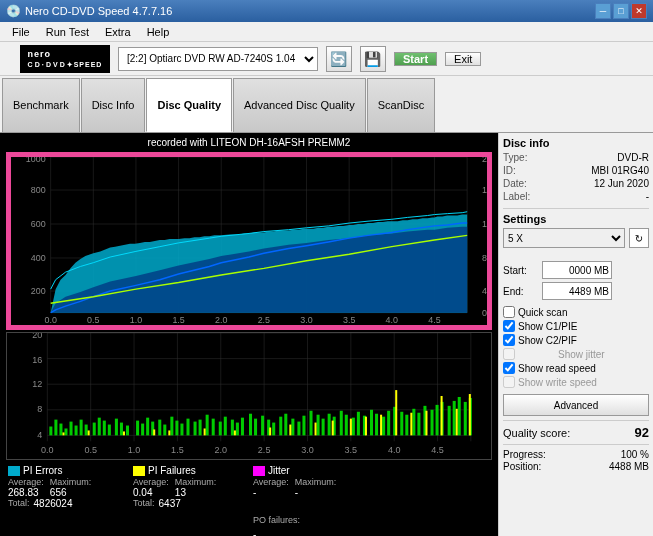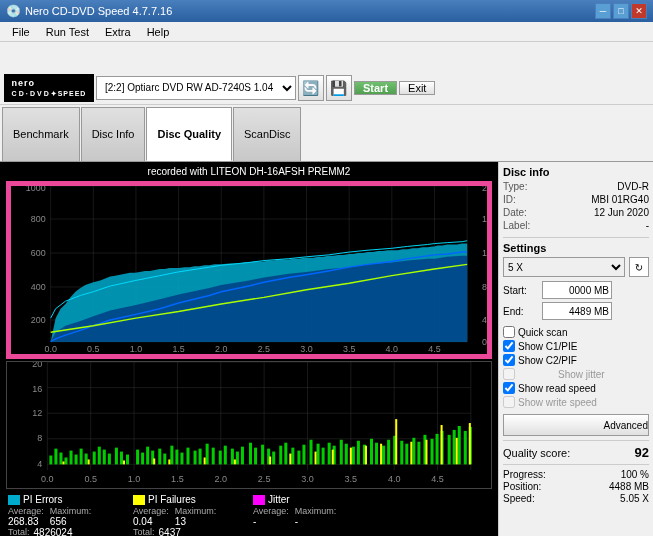--- a/index.html
+++ b/index.html
@@ -10,21 +10,21 @@
     .title-bar-left { display: flex; align-items: center; gap: 4px; }
     .title-bar-controls { display: flex; gap: 2px; }
     .title-btn { width: 16px; height: 16px; background: #5a9fd4; border: 1px solid #4a7fbd; color: white; font-size: 9px; display: flex; align-items: center; justify-content: center; cursor: pointer; }
     .title-btn.close { background: #c0392b; }
     
     
     .menu-bar { background: #f0f0f0; height: 20px; display: flex; align-items: center; border-bottom: 1px solid #ccc; padding: 0 4px; }
     .menu-item { padding: 2px 8px; font-size: 11px; cursor: pointer; color: #000; }
     
     
-    .toolbar { background: #f0f0f0; height: 34px; display: flex; align-items: center; padding: 2px 4px; gap: 2px; border-bottom: 1px solid #ccc; margin-top: 29px; }
+    .toolbar { background: #f0f0f0; height: 34px; display: flex; align-items: center; padding: 2px 20px; gap: 8px; border-bottom: 1px solid #ccc; }
     .nero-logo { background: #000; color: white; width: 90px; height: 28px; display: flex; align-items: center; justify-content: center; font-size: 10px; font-weight: bold; }
     .drive-select { width: 200px; height: 24px; border: 1px solid #999; background: white; font-size: 10px; padding: 0 4px; }
     .toolbar-btn { height: 14px; padding: 0 8px; border: 1px solid #999; background: linear-gradient(to bottom, #ffffff, #e0e0e0); cursor: pointer; font-size: 11px; }
     .toolbar-btn.start { background: linear-gradient(to bottom, #70c070, #50a050); color: white; font-weight: bold; }
     .toolbar-icon-btn { width: 26px; height: 26px; border: 1px solid #999; background: linear-gradient(to bottom, #fff, #e0e0e0); display: flex; align-items: center; justify-content: center; cursor: pointer; font-size: 14px; }
     
     
     .tabs { display: flex; background: #f0f0f0; border-bottom: 1px solid #999; padding: 2px 2px 0 2px; gap: 1px; }
     .tab { padding: 20px 10px; border: 1px solid #999; background: linear-gradient(to bottom, #e0e0e0, #c8c8c8); cursor: pointer; font-size: 11px; border-bottom: none; }
     .tab.active { background: white; font-weight: bold; border-bottom: 1px solid white; }
@@ -43,28 +43,28 @@
     .lower-chart { position: relative; height: 130px; background: #000; border: 1px solid #333; margin: 2px; }
     
     
     .right-panel { width: 155px; background: #f0f0f0; border-left: 1px solid #ccc; padding: 4px; overflow-y: auto; }
     .panel-section { margin-bottom: 6px; }
     .panel-title { font-weight: bold; font-size: 11px; margin-bottom: 3px; }
     .panel-row { display: flex; justify-content: space-between; font-size: 10px; margin-bottom: 2px; }
     .panel-label { color: #555; }
     .panel-value { color: #000; font-weight: 500; }
     .divider { border-top: 1px solid #ccc; margin: 4px 0; }
-    .settings-row { display: flex; align-items: flex-start; gap: 4px; margin-bottom: 4px; }
+    .settings-row { display: flex; align-items: flex-start; gap: 4px; margin-bottom: 13px; }
     .settings-select { flex: 1; height: 20px; border: 1px solid #999; font-size: 10px; }
     .settings-icon-btn { width: 20px; height: 20px; border: 1px solid #999; background: white; display: flex; align-items: center; justify-content: center; cursor: pointer; font-size: 10px; }
     .input-field { width: 70px; height: 18px; border: 1px solid #999; background: white; font-size: 10px; padding: 0 2px; text-align: right; }
     .input-label { font-size: 10px; width: 35px; }
     .checkbox-row { display: flex; align-items: center; gap: 3px; font-size: 10px; margin-bottom: 2px; }
     .checkbox-row input[type=checkbox] { width: 12px; height: 12px; }
-    .advanced-btn { width: 100%; height: 22px; border: 1px solid #999; background: linear-gradient(to bottom, #fff, #e0e0e0); cursor: pointer; font-size: 10px; margin-top: 4px; text-align: right; }
+    .advanced-btn { width: 100%; height: 22px; border: 1px solid #999; background: linear-gradient(to bottom, #fff, #e0e0e0); cursor: pointer; font-size: 10px; margin-top: 4px; }
     .quality-score-row { display: flex; justify-content: space-between; align-items: center; font-size: 11px; margin-top: 4px; }
     .quality-score-value { font-weight: bold; font-size: 13px; color: #000; }
     .progress-section { margin-top: 4px; }
     .progress-row { display: flex; justify-content: space-between; font-size: 10px; margin-bottom: 1px; }
   </style>
 </head>
 <body>
 
 <div class="title-bar">
   <div class="title-bar-left">
@@ -95,20 +95,21 @@
   <div class="toolbar-icon-btn">🔄</div>
   <div class="toolbar-icon-btn">💾</div>
   <button class="toolbar-btn start">Start</button>
   <button class="toolbar-btn">Exit</button>
 </div>
 
 <div class="tabs">
   <div class="tab">Benchmark</div>
   <div class="tab">Disc Info</div>
   <div class="tab active">Disc Quality</div>
+  <div class="tab">Advanced Disc Quality</div>
   <div class="tab">ScanDisc</div>
 </div>
 
 <div class="main-content">
 
   <div class="chart-area">
     <div class="chart-title">recorded with LITEON  DH-16AFSH PREMM2</div>
 
     <div class="upper-chart" style="position:relative; height:178px; margin:2px 4px; background:#000; border:5px solid #ec4899;">
       <svg viewBox="0 0 480 178" style="width:100%;height:100%;position:absolute;top:0;left:0;" preserveAspectRatio="none">
@@ -456,20 +457,16 @@
     
     <div class="progress-section">
       <div class="progress-row">
         <span>Progress:</span>
         <span>100 %</span>
       </div>
       <div class="progress-row">
         <span>Position:</span>
         <span>4488 MB</span>
       </div>
-      <div class="progress-row">
-        <span>Speed:</span>
-        <span>5.05 X</span>
-      </div>
     </div>
     
   </div>
 </div>
 
 </body></html>

